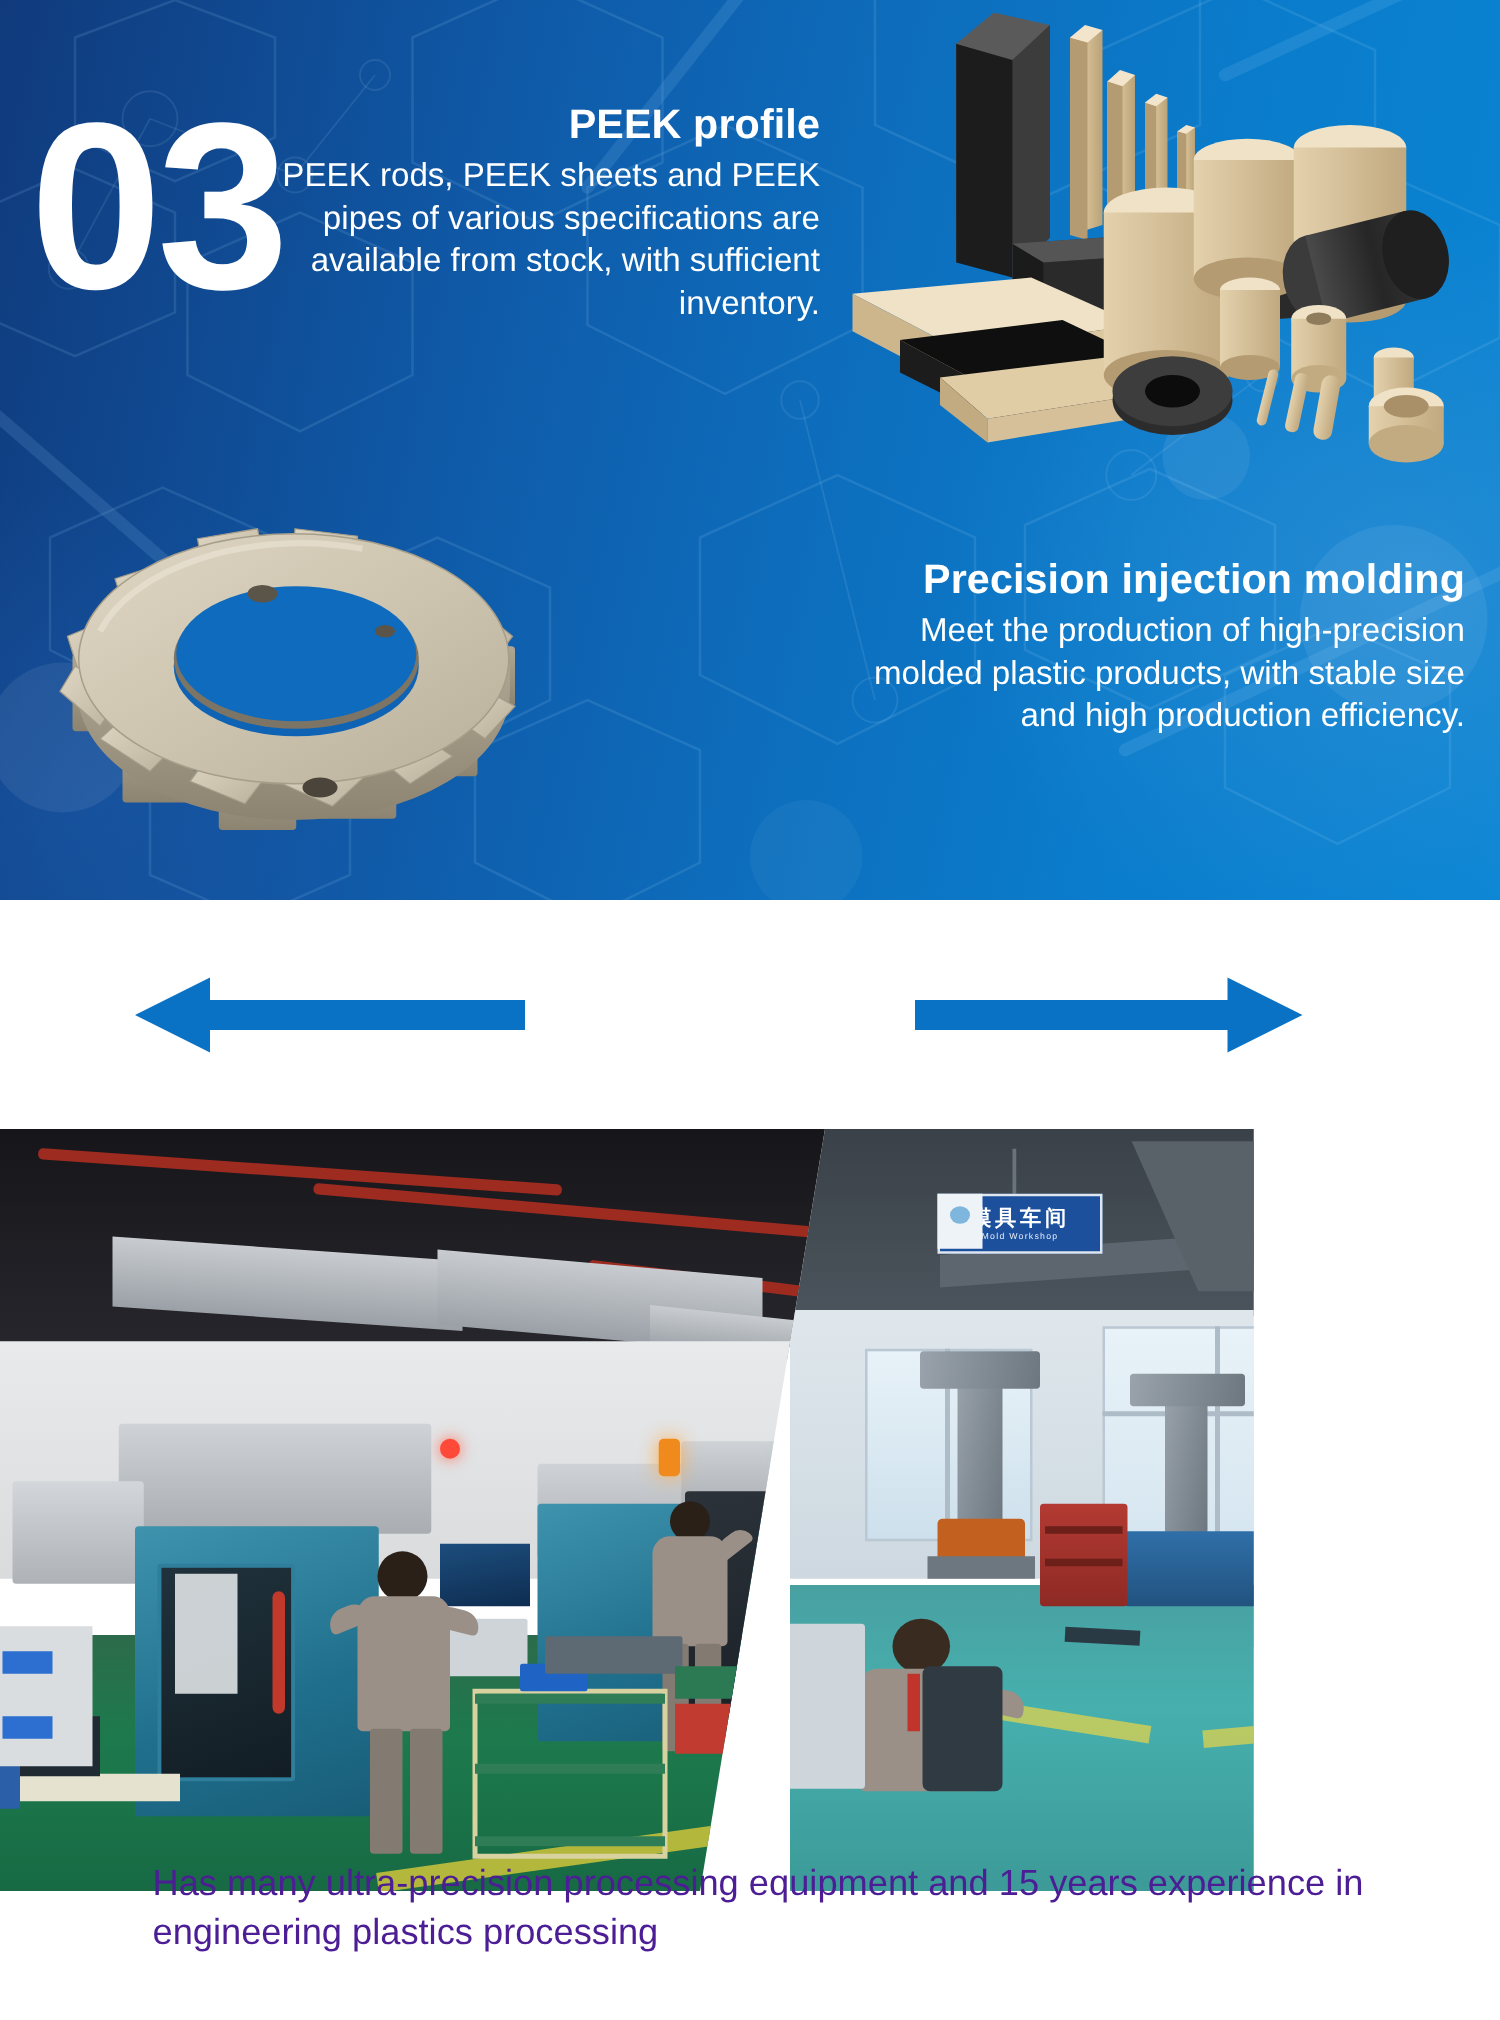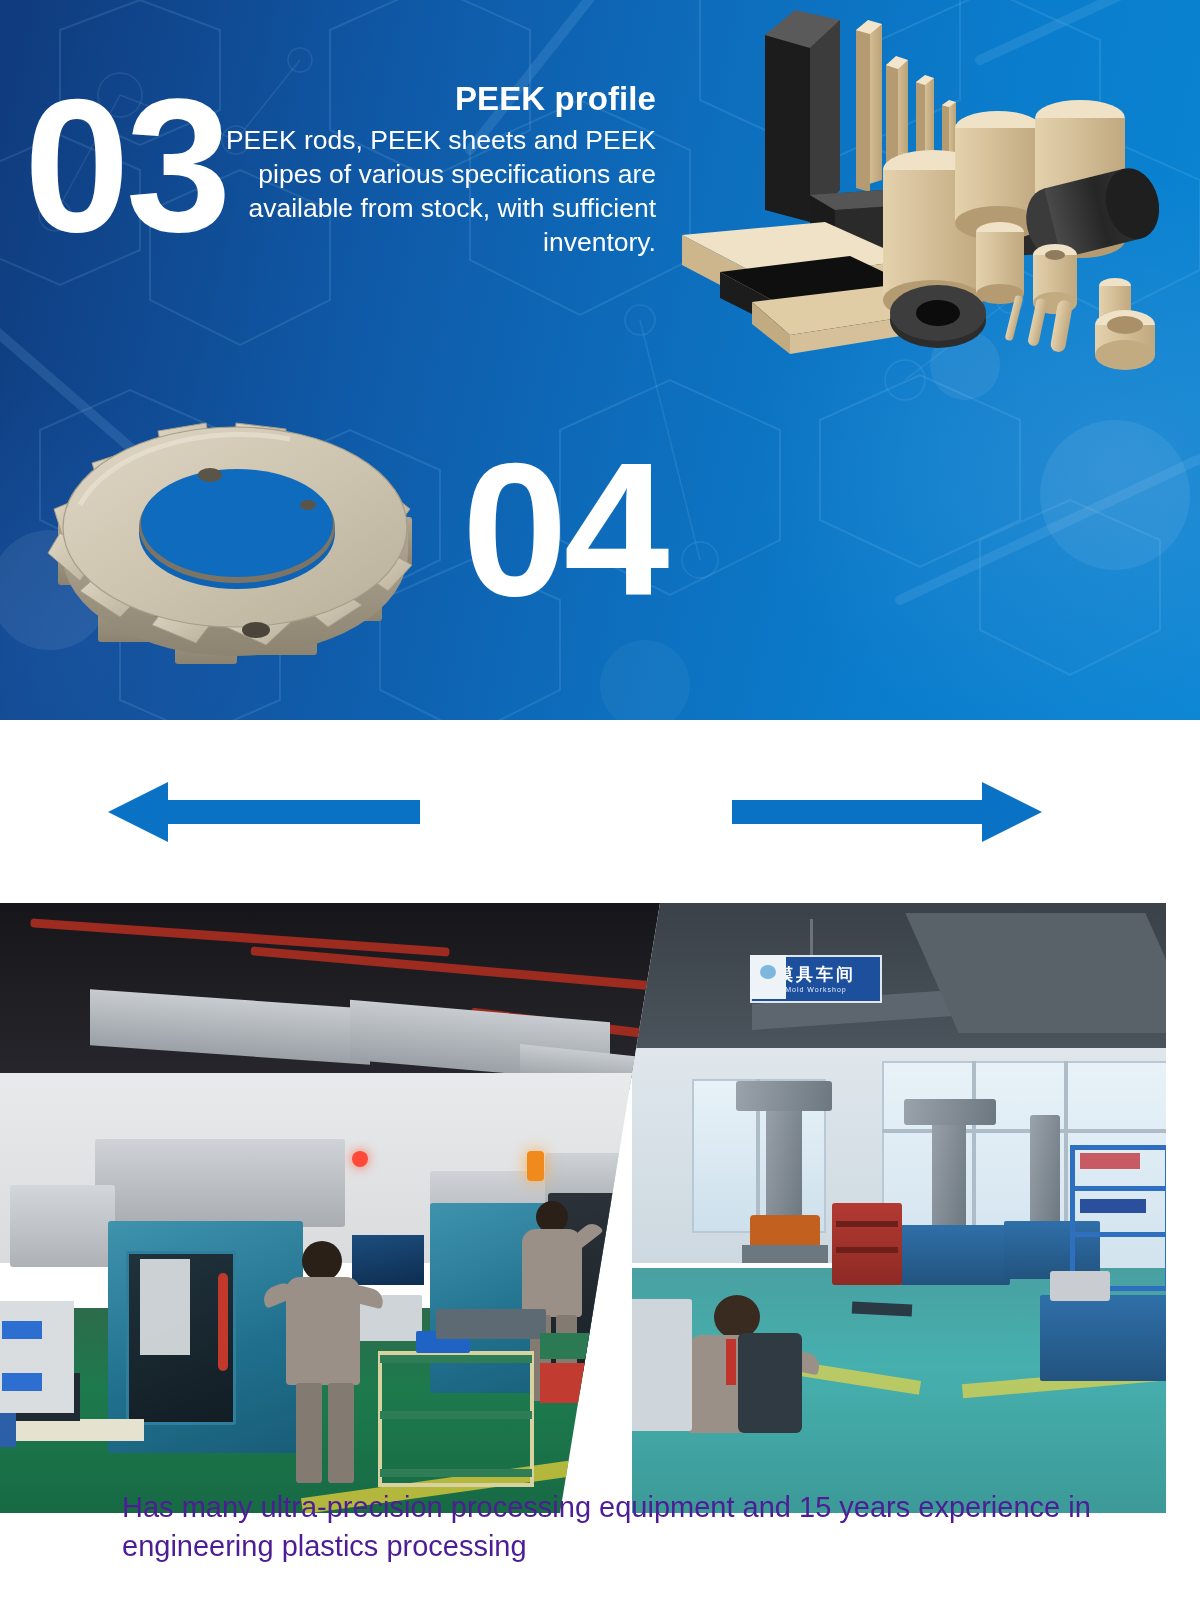--- a/index.html
+++ b/index.html
@@ -34,21 +34,21 @@
   
   .band{position:absolute;left:0;top:720px;width:1200px;height:183px;background:#fff;}
   .arrowline{position:absolute;left:0;top:0;width:1200px;height:183px;}
   .capsule{position:absolute;left:400px;top:742px;width:352px;height:112px;
            border:1.6px solid #1a7ccd;border-radius:22px;background:#fff;
            display:flex;align-items:center;justify-content:center;}
   .capsule span{font-size:36px;font-weight:700;font-style:italic;color:#1379c9;
                 font-variant:small-caps;letter-spacing:.5px;white-space:nowrap;}
 
   
-  .photos{position:absolute;left:0;top:903px;width:1166px;height:610px;overflow:hidden;}
+  .photos{position:absolute;left:0;top:903px;width:1003px;height:610px;overflow:hidden;}
   .photoL{position:absolute;left:0;top:0;width:660px;height:610px;overflow:hidden;
           clip-path:polygon(0 0,660px 0,560px 610px,0 610px);}
   .photoR{position:absolute;left:632px;top:0;width:534px;height:610px;overflow:hidden;
           clip-path:polygon(28px 0,534px 0,534px 610px,-72px 610px);}
   .ph-inner{position:absolute;inset:0;}
 
   
   .L-ceiling{position:absolute;left:0;top:0;width:100%;height:175px;background:linear-gradient(180deg,#16161a,#26262c);}
   .L-duct{position:absolute;background:linear-gradient(180deg,#c8ccd0,#9aa0a6);}
   .L-redpipe{position:absolute;height:9px;background:#9e2b20;border-radius:4px;}
@@ -257,21 +257,24 @@
         </g>
         <g>
           <ellipse cx="465" cy="315" rx="30" ry="15" fill="#efe2c6"></ellipse>
           <rect x="435" y="315" width="60" height="30" fill="url(#tanB)"></rect>
           <ellipse cx="465" cy="345" rx="30" ry="15" fill="#c3ab81"></ellipse>
           <ellipse cx="465" cy="315" rx="18" ry="9" fill="#a99069"></ellipse>
         </g>
       </svg>
     </div>
 
-    <div class="num num04">04</div>
+    <div class="blk blk04">
+      <h3>Precision injection molding</h3>
+      <p>Meet the production of high-precision molded plastic products, with stable size and high production efficiency.</p>
+    </div>
 
     <div class="gear">
       <svg width="390" height="265" viewBox="0 0 390 265">
         <defs>
           <linearGradient id="gTop" x1="0" y1="0" x2="1" y2="1">
             <stop offset="0" stop-color="#ded6c4"></stop>
               <stop offset="50%" stop-color="#cec5b0"></stop>
               <stop offset="1" stop-color="#b9b09b"></stop>
           </linearGradient>
           <linearGradient id="gSide" x1="0" y1="0" x2="0" y2="1">

